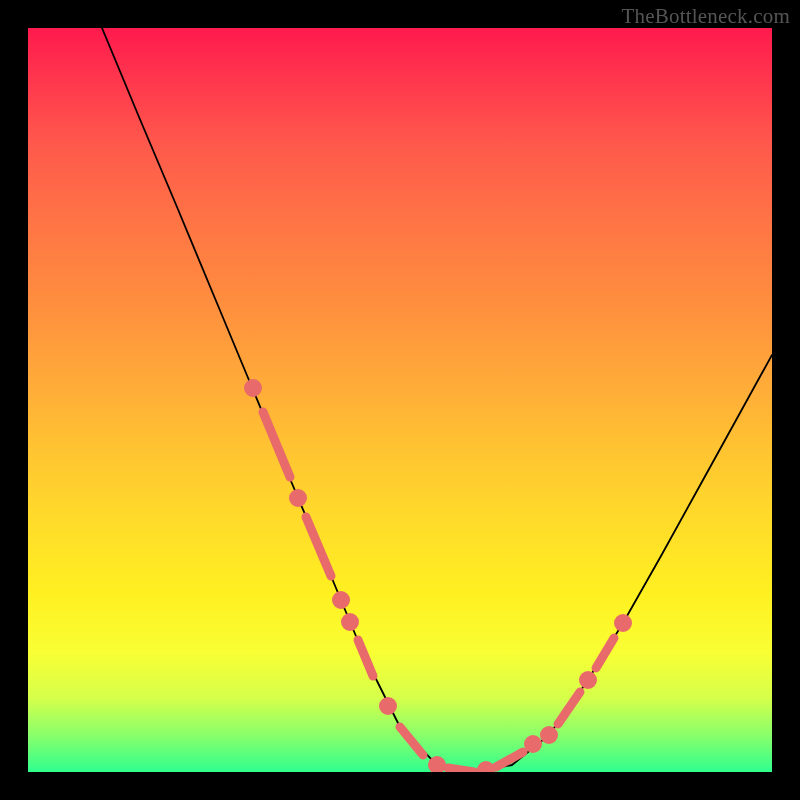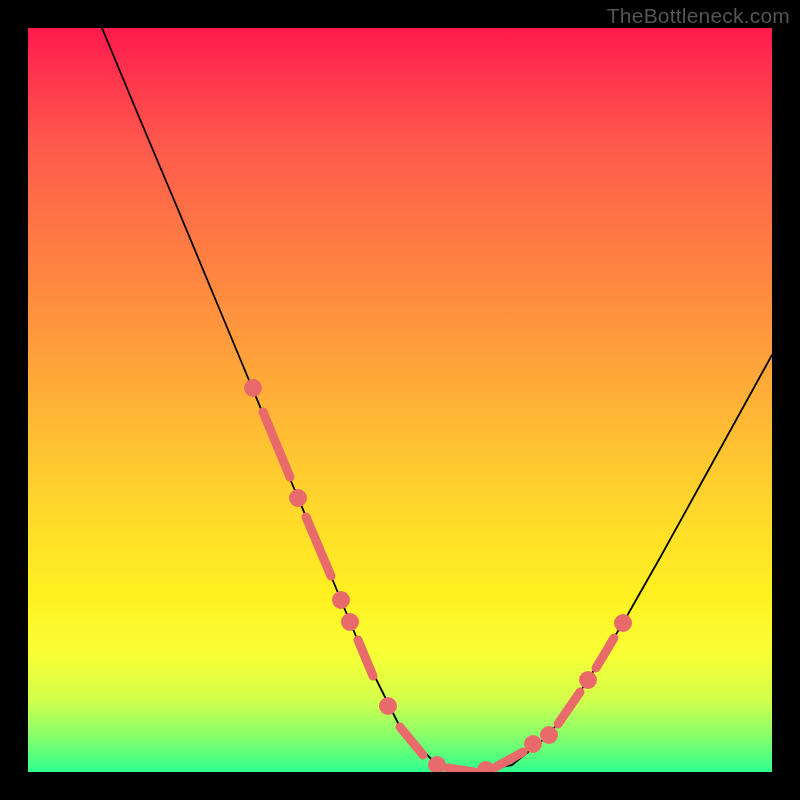--- a/index.html
+++ b/index.html
@@ -43,20 +43,21 @@
   }
   .watermark {
     position: absolute;
     top: 4px;
     right: 10px;
     font-size: 21px;
     font-weight: 500;
     color: #555;
     letter-spacing: 0.2px;
     user-select: none;
+    font-family: Liberation Serif, serif;
   }
   svg.curve {
     position: absolute;
     top: 0;
     left: 0;
     width: 744px;
     height: 744px;
   }
 </style>
 </head>

